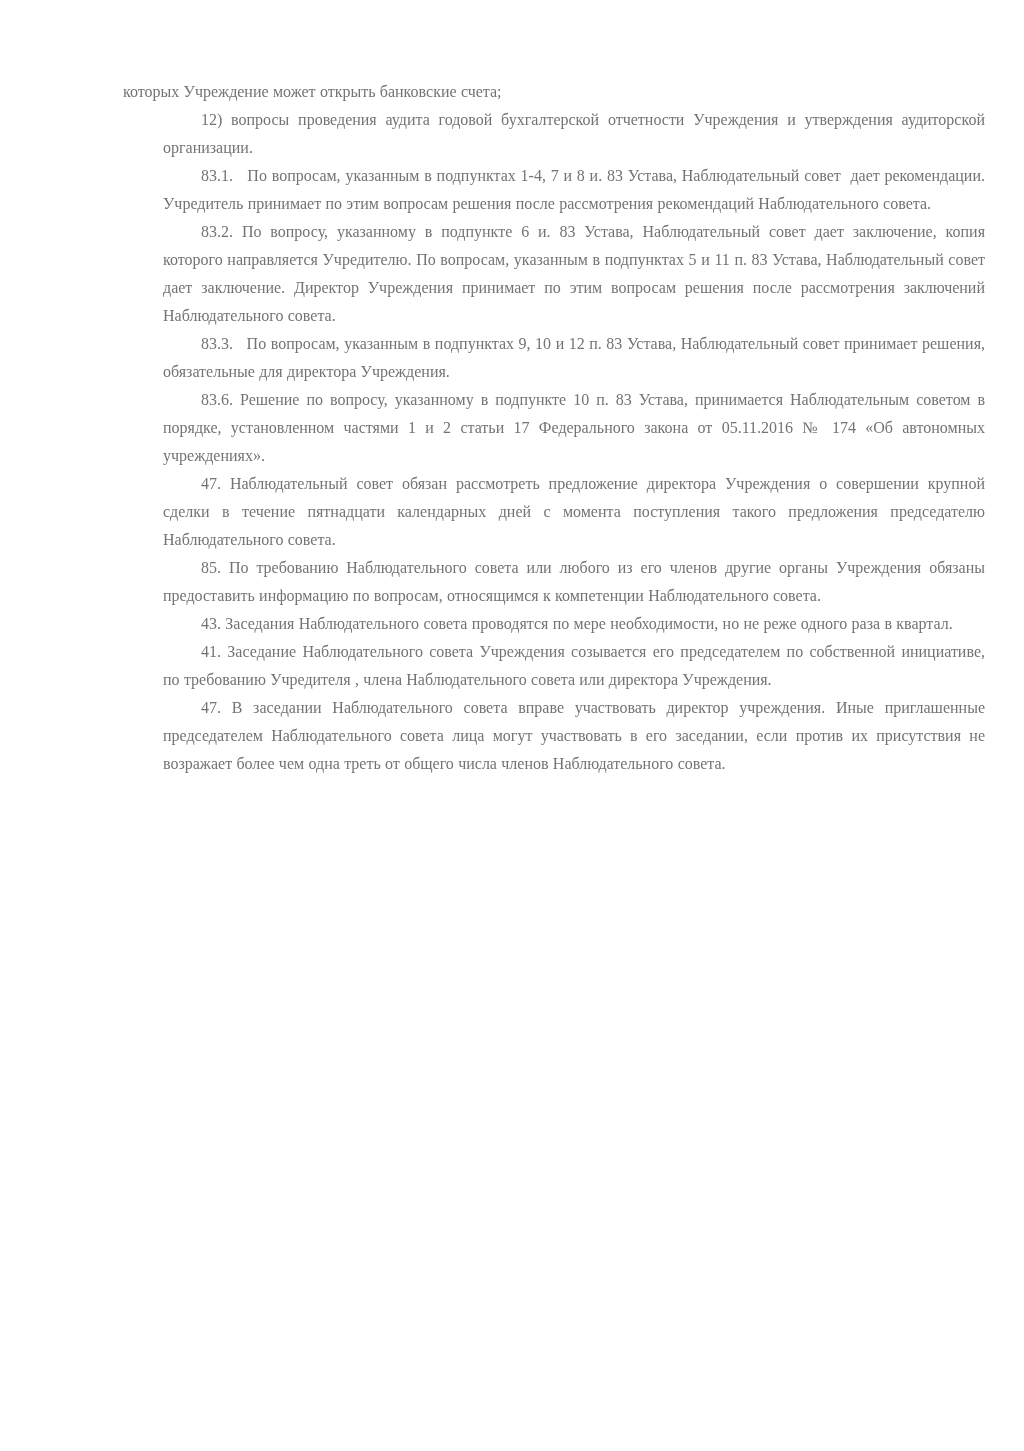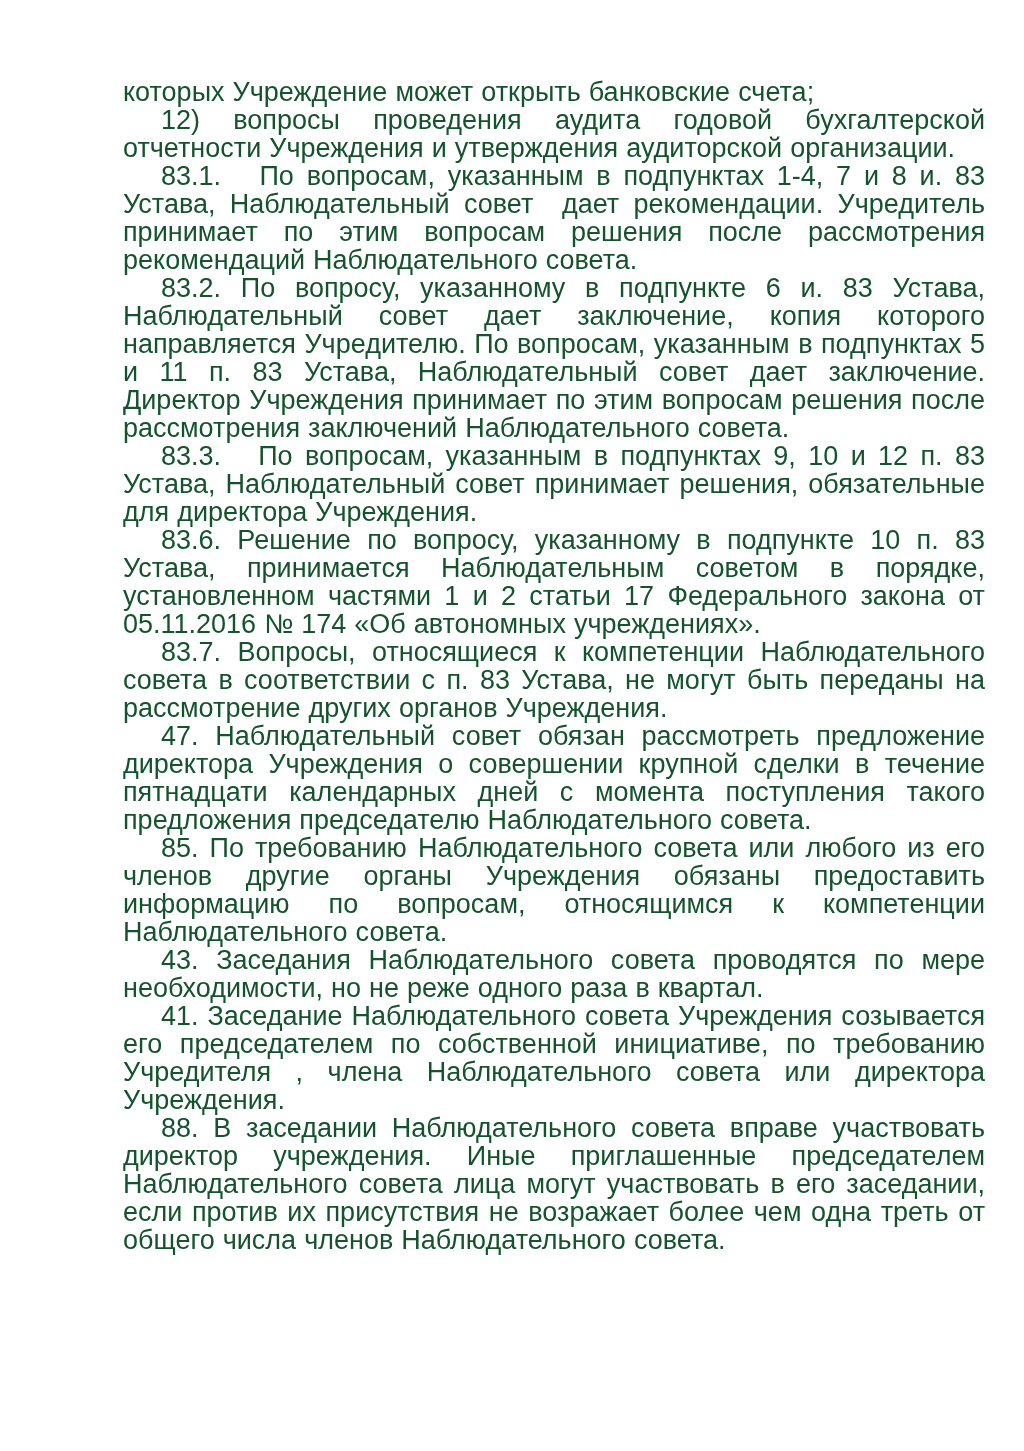--- a/index.html
+++ b/index.html
@@ -10,45 +10,45 @@
   .page {
     position: relative;
     width: 1024px;
     height: 1451px;
     background: #ffffff;
     box-sizing: border-box;
     padding: 78px 39px 0 123px;
     overflow: hidden;
   }
   .doc-text {
-    font-family: Liberation Sans, sans-serif;
-    font-size: 27px;
+    font-family: Liberation Serif, serif;
+    font-size: 16px;
     line-height: 28px;
-    color: #14532d;
+    color: #737373;
   }
   .doc-text p {
     margin: 0;
     text-align: justify;
     word-spacing: 0.02em;
   }
   .doc-text p.indent {
     text-indent: 38px;
+    margin-left: 40px;
   }
 </style>
 </head>
 <body>
 
 <div class="page">
   <div class="doc-text">
     <p>которых Учреждение может открыть банковские счета;</p>
     <p class="indent">12) вопросы проведения аудита годовой бухгалтерской отчетности Учреждения и утверждения аудиторской организации.</p>
     <p class="indent">83.1.&nbsp;&nbsp;&nbsp;По вопросам, указанным в подпунктах 1-4, 7 и 8 и. 83 Устава, Наблюдательный совет&nbsp; дает рекомендации. Учредитель принимает по этим вопросам решения после рассмотрения рекомендаций Наблюдательного совета.</p>
     <p class="indent">83.2. По вопросу, указанному в подпункте 6 и. 83 Устава, Наблюдательный совет дает заключение, копия которого направляется Учредителю. По вопросам, указанным в подпунктах 5 и 11 п. 83 Устава, Наблюдательный совет дает заключение. Директор Учреждения принимает по этим вопросам решения после рассмотрения заключений Наблюдательного совета.</p>
     <p class="indent">83.3.&nbsp;&nbsp;&nbsp;По вопросам, указанным в подпунктах 9, 10 и 12 п. 83 Устава, Наблюдательный совет принимает решения, обязательные для директора Учреждения.</p>
     <p class="indent">83.6. Решение по вопросу, указанному в подпункте 10 п. 83 Устава, принимается Наблюдательным советом в порядке, установленном частями 1 и 2 статьи 17 Федерального закона от 05.11.2016 № 174 «Об автономных учреждениях».</p>
-    <p class="indent">83.7. Вопросы, относящиеся к компетенции Наблюдательного совета в соответствии с п. 83 Устава, не могут быть переданы на рассмотрение других органов Учреждения.</p>
     <p class="indent">47. Наблюдательный совет обязан рассмотреть предложение директора Учреждения о совершении крупной сделки в течение пятнадцати календарных дней с момента поступления такого предложения председателю Наблюдательного совета.</p>
     <p class="indent">85. По требованию Наблюдательного совета или любого из его членов другие органы Учреждения обязаны предоставить информацию по вопросам, относящимся к компетенции Наблюдательного совета.</p>
     <p class="indent">43. Заседания Наблюдательного совета проводятся по мере необходимости, но не реже одного раза в квартал.</p>
     <p class="indent">41. Заседание Наблюдательного совета Учреждения созывается его председателем по собственной инициативе, по требованию Учредителя , члена Наблюдательного совета или директора Учреждения.</p>
-    <p class="indent">88. В заседании Наблюдательного совета вправе участвовать директор учреждения. Иные приглашенные председателем Наблюдательного совета лица могут участвовать в его заседании, если против их присутствия не возражает более чем одна треть от общего числа членов Наблюдательного совета.</p>
+    <p class="indent">47. В заседании Наблюдательного совета вправе участвовать директор учреждения. Иные приглашенные председателем Наблюдательного совета лица могут участвовать в его заседании, если против их присутствия не возражает более чем одна треть от общего числа членов Наблюдательного совета.</p>
   </div>
 </div>
 
 </body></html>

